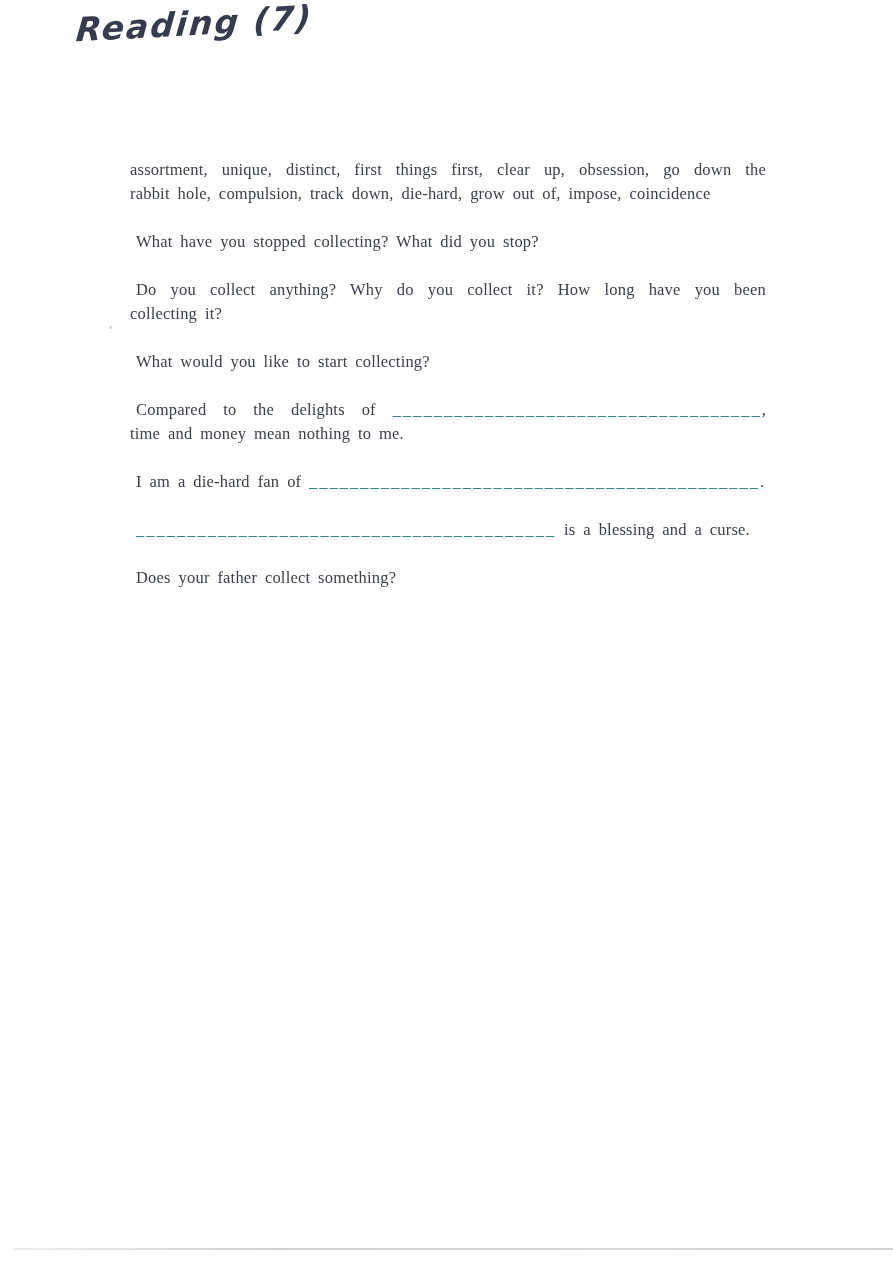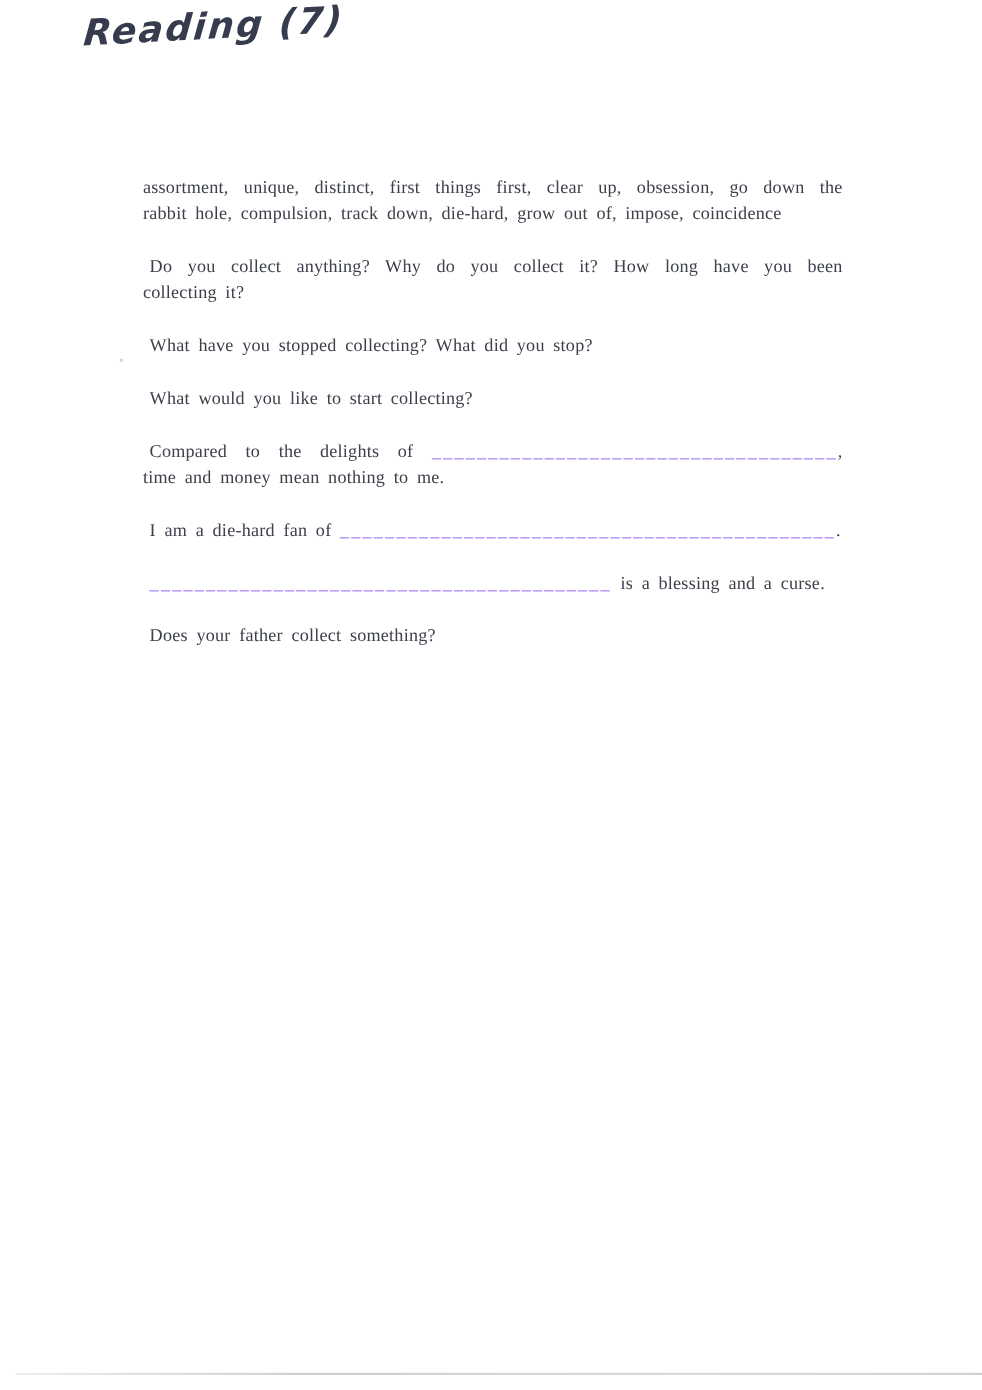--- a/index.html
+++ b/index.html
@@ -31,21 +31,21 @@
     word-spacing:3.5px;
     letter-spacing:0.2px;
   }
   .item{margin:12px 0 24px 0;}
   .line{margin:0;}
   .jl{text-align:justify;text-align-last:justify;}
   .ind{text-indent:6px;}
   .blank{
     letter-spacing:2px;
     word-spacing:0;
-    color:#8b5cf6;
+    color:#0f766e;
     white-space:nowrap;
   }
   .speck{
     position:absolute;left:109px;top:326px;
     width:3px;height:3px;border-radius:50%;
     background:#9aa0a8;opacity:.45;
   }
   .bottom-line{
     position:absolute;left:14px;right:0;top:1248px;height:2px;
     background:linear-gradient(to right,#eceef0,#cdd1d5 30%,#d6d9dd 70%,#cfd3d7);
@@ -57,26 +57,26 @@
 <div class="handwritten">Reading (7)</div>
 
 <div class="content">
 
   <div class="item">
     <p class="line jl">assortment, unique, distinct, first things first, clear up, obsession, go down the</p>
     <p class="line">rabbit hole, compulsion, track down, die-hard, grow out of, impose, coincidence</p>
   </div>
 
   <div class="item">
-    <p class="line jl ind">Do you collect anything? Why do you collect it? How long have you been</p>
-    <p class="line">collecting it?</p>
+    <p class="line ind">What have you stopped collecting? What did you stop?</p>
   </div>
 
   <div class="item">
-    <p class="line ind">What have you stopped collecting? What did you stop?</p>
+    <p class="line jl ind">Do you collect anything? Why do you collect it? How long have you been</p>
+    <p class="line">collecting it?</p>
   </div>
 
   <div class="item">
     <p class="line ind">What would you like to start collecting?</p>
   </div>
 
   <div class="item">
     <p class="line jl ind"><span>Compared to the delights of </span><span class="blank">____________________________________</span><span>,</span></p>
     <p class="line">time and money mean nothing to me.</p>
   </div>

